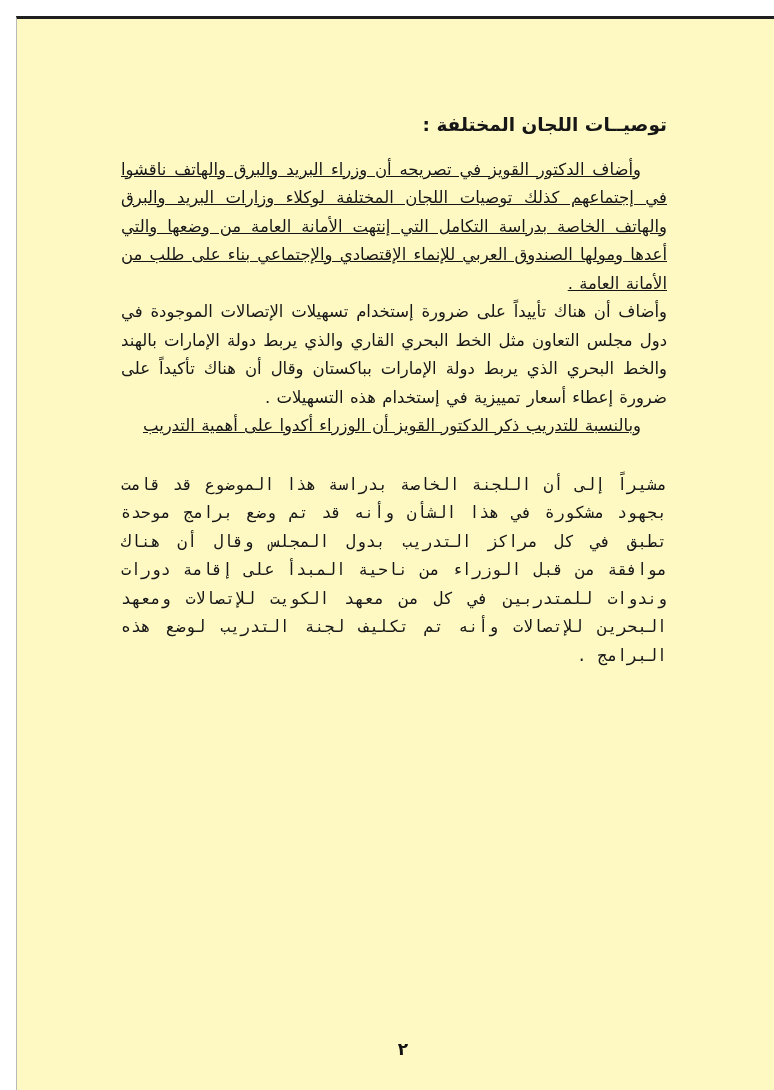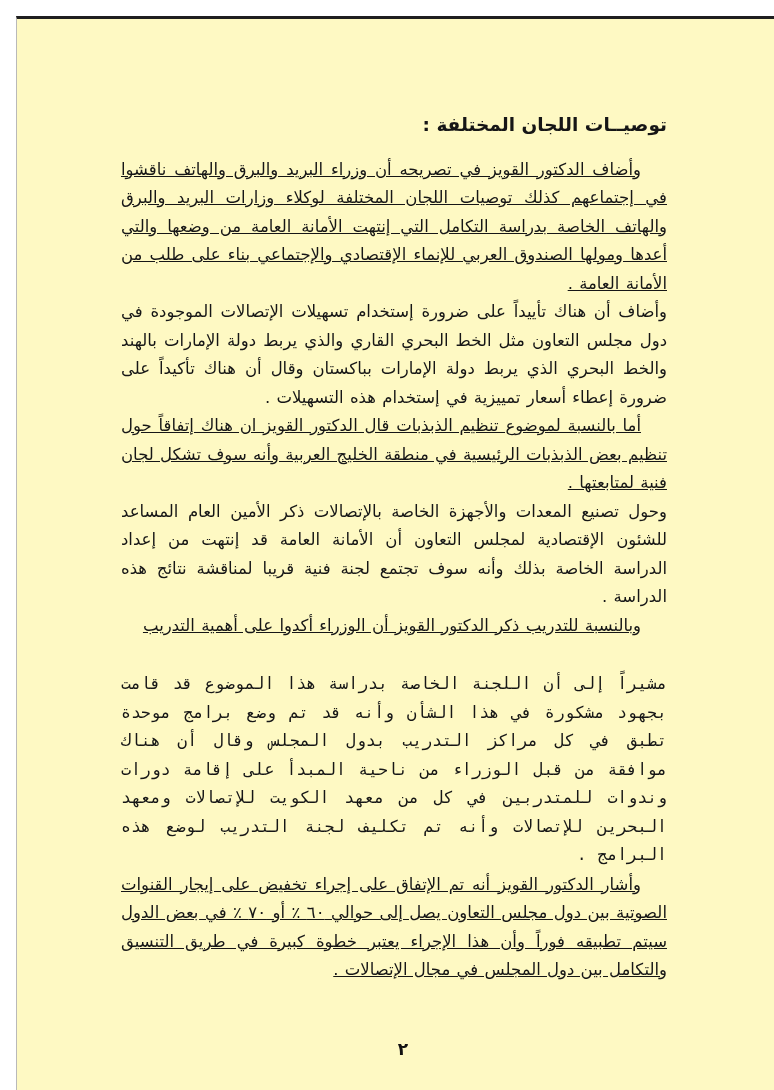--- a/index.html
+++ b/index.html
@@ -64,20 +64,17 @@
   }
 </style>
 </head>
 <body>
 
 <div class="page">
   <div class="content">
     <h2 class="heading">توصيــات اللجان المختلفة :</h2>
     <p class="para indent">وأضاف الدكتور القويز في تصريحه أن وزراء البريد والبرق والهاتف ناقشوا في إجتماعهم كذلك توصيات اللجان المختلفة لوكلاء وزارات البريد والبرق والهاتف الخاصة بدراسة التكامل التي إنتهت الأمانة العامة من وضعها والتي أعدها ومولها الصندوق العربي للإنماء الإقتصادي والإجتماعي بناء على طلب من الأمانة العامة .</p>
     <p class="para">وأضاف أن هناك تأييداً على ضرورة إستخدام تسهيلات الإتصالات الموجودة في دول مجلس التعاون مثل الخط البحري القاري والذي يربط دولة الإمارات بالهند والخط البحري الذي يربط دولة الإمارات بباكستان وقال أن هناك تأكيداً على ضرورة إعطاء أسعار تمييزية في إستخدام هذه التسهيلات .</p>
-    <p class="para indent">أما بالنسبة لموضوع تنظيم الذبذبات قال الدكتور القويز ان هناك إتفاقاً حول تنظيم بعض الذبذبات الرئيسية في منطقة الخليج العربية وأنه سوف تشكل لجان فنية لمتابعتها .</p>
-    <p class="para">وحول تصنيع المعدات والأجهزة الخاصة بالإتصالات ذكر الأمين العام المساعد للشئون الإقتصادية لمجلس التعاون أن الأمانة العامة قد إنتهت من إعداد الدراسة الخاصة بذلك وأنه سوف تجتمع لجنة فنية قريبا لمناقشة نتائج هذه الدراسة .</p>
     <p class="para indent">وبالنسبة للتدريب ذكر الدكتور القويز أن الوزراء أكدوا على أهمية التدريب</p>
     <p class="para gap-top">مشيراً إلى أن اللجنة الخاصة بدراسة هذا الموضوع قد قامت بجهود مشكورة في هذا الشأن وأنه قد تم وضع برامج موحدة تطبق في كل مراكز التدريب بدول المجلس وقال أن هناك موافقة من قبل الوزراء من ناحية المبدأ على إقامة دورات وندوات للمتدربين في كل من معهد الكويت للإتصالات ومعهد البحرين للإتصالات وأنه تم تكليف لجنة التدريب لوضع هذه البرامج .</p>
-    <p class="para indent">وأشار الدكتور القويز أنه تم الإتفاق على إجراء تخفيض على إيجار القنوات الصوتية بين دول مجلس التعاون يصل إلى حوالي ٦٠ ٪ أو ٧٠ ٪ في بعض الدول سيتم تطبيقه فوراً وأن هذا الإجراء يعتبر خطوة كبيرة في طريق التنسيق والتكامل بين دول المجلس في مجال الإتصالات .</p>
   </div>
   <div class="page-number">٢</div>
 </div>
 
 </body></html>

